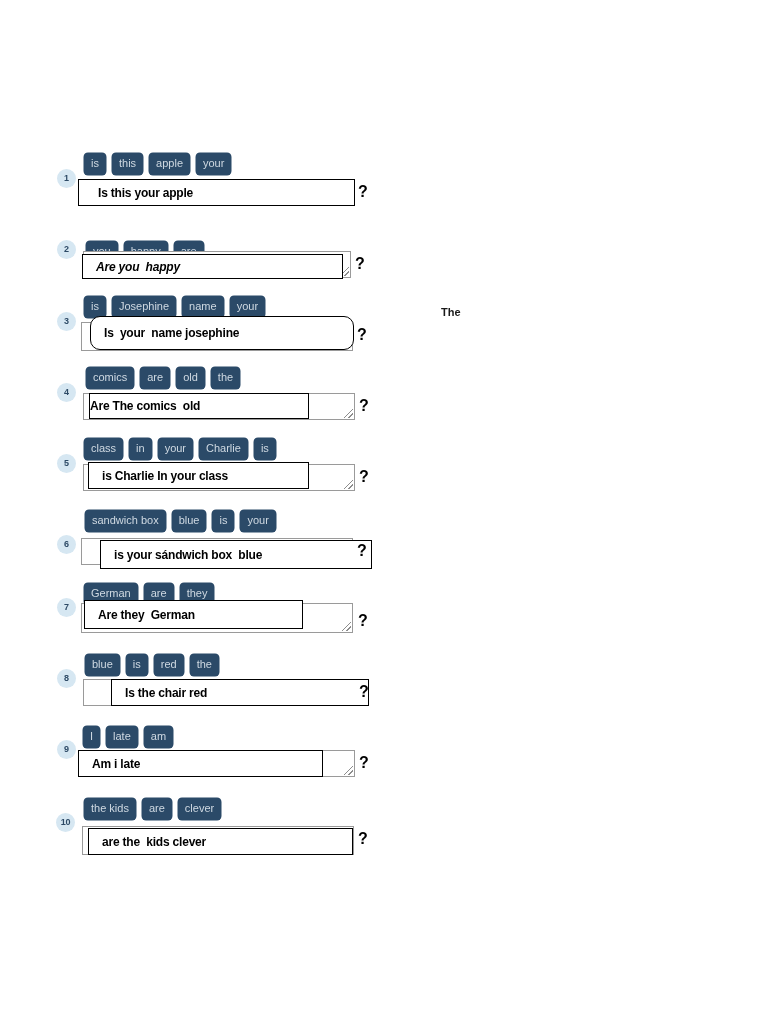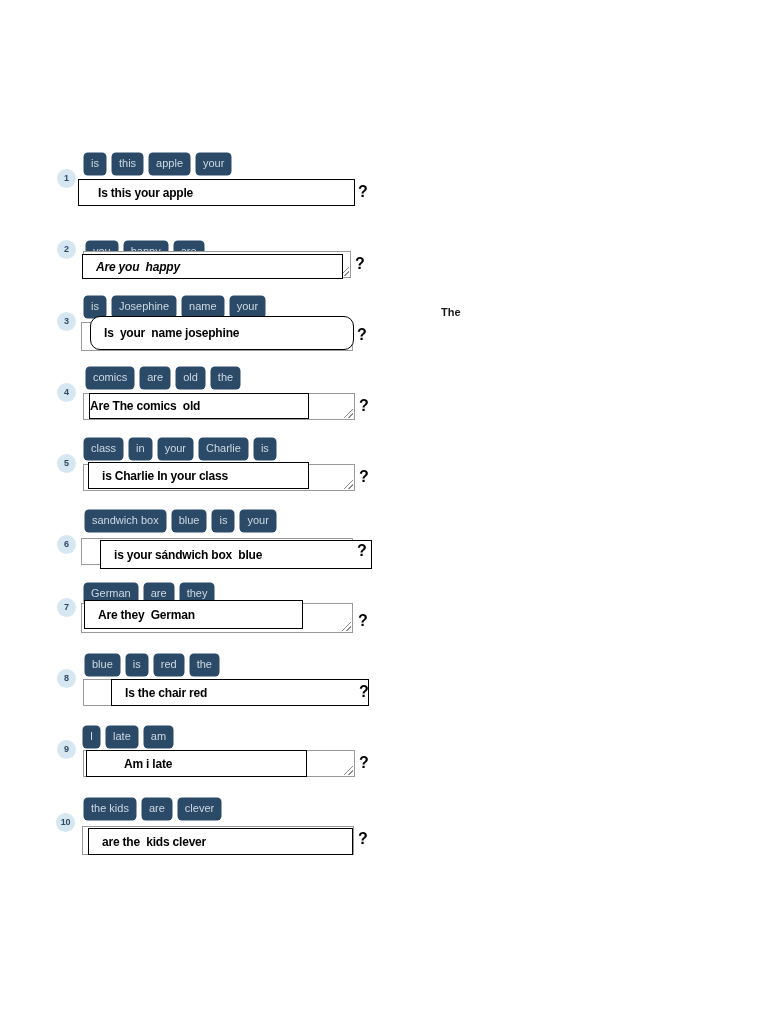--- a/index.html
+++ b/index.html
@@ -243,21 +243,21 @@
         <div class="qmark" style="left: 359px; top: 684px;">?</div>
       </div>
       <div class="row" style="top: 0px;">
         <div class="badge" style="left: 57px; top: 740px;">9</div>
         <div class="chips" style="left: 83px; top: 726px;">
           <span class="chip">I</span>
           <span class="chip">late</span>
           <span class="chip">am</span>
         </div>
         <div class="answer-field" style="left: 83px; top: 750px; width: 272px; height: 27px;"></div>
-        <div class="answer-box" style="left: 86px; top: 750px; width: 221px; height: 27px; padding-left: 24px;">
+        <div class="answer-box" style="left: 78px; top: 750px; width: 245px; height: 27px;">
           <span class="answer-text" style="margin-left: 13px;">Am i late</span>
         </div>
         <div class="qmark" style="left: 359px; top: 755px;">?</div>
       </div>
       <div class="row" style="top: 0px;">
         <div class="badge" style="left: 56px; top: 813px;">10</div>
         <div class="chips" style="left: 84px; top: 798px;">
           <span class="chip">the kids</span>
           <span class="chip">are</span>
           <span class="chip">clever</span>

